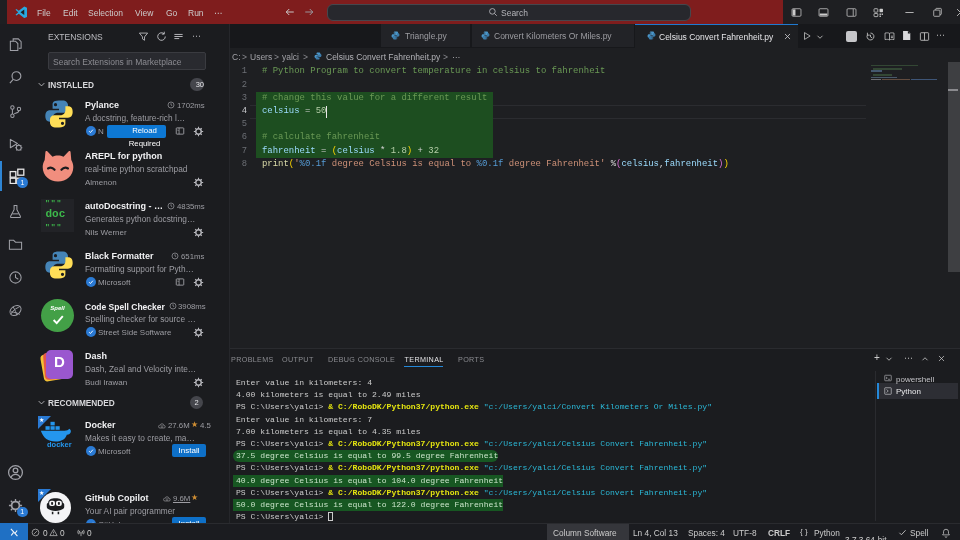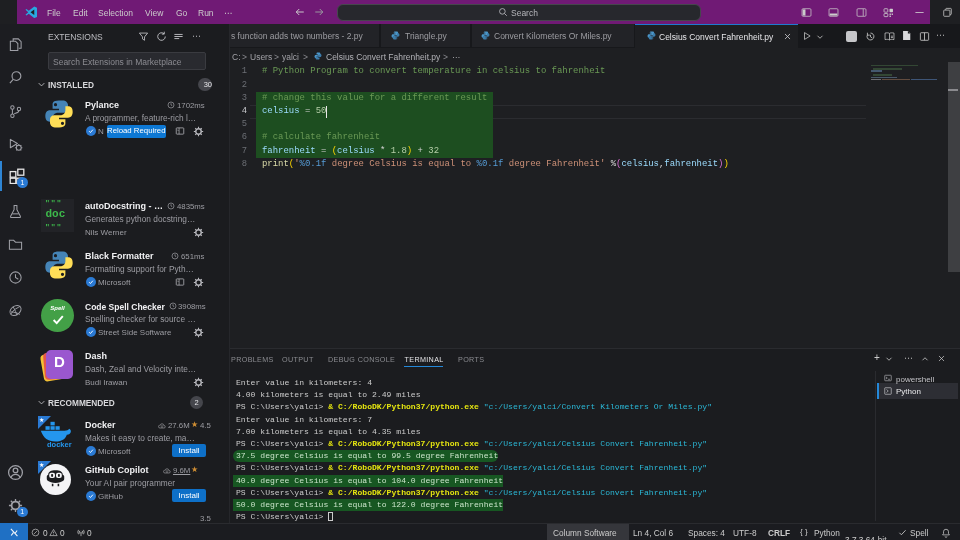--- a/index.html
+++ b/index.html
@@ -7,21 +7,21 @@
   .abs { position:absolute; }
   #stage { position:relative; width:960px; height:540px; overflow:hidden; }
   .mono { font-family:"Liberation Mono",monospace; }
   .cl { height:13.2px; white-space:pre; }
   .tl { height:12.2px; white-space:pre; }
 </style>
 </head>
 <body>
 <div id="stage">
 
-  <div class="abs" id="titlebar" style="left:17px;top:0;width:913px;height:24px;background:#701a75;">
+  <div class="abs" id="titlebar" style="left:7px;top:0;width:776px;height:24px;background:#7f1d1d;">
 
     <svg class="abs" style="left:7.5px;top:5.5px;" width="12.5" height="12.5" viewBox="0 0 100 100">
       <path fill="#29a8e0" d="M74 3 L96 13 L96 87 L74 97 L30 62 L12 76 L4 70 L26 50 L4 30 L12 24 L30 38 Z"></path>
       <path fill="#1e1f23" d="M74 28 L44 50 L74 72 Z"></path>
     </svg>
     <div class="abs" style="left:0;top:0;width:760px;height:24px;color:#cccccc;font-size:8.5px;">
       <span class="abs" style="left:30px;top:8px;">File</span>
       <span class="abs" style="left:56px;top:8px;">Edit</span>
       <span class="abs" style="left:81px;top:8px;">Selection</span>
       <span class="abs" style="left:128px;top:8px;">View</span>
@@ -71,23 +71,20 @@
         <rect x="2.5" y="4.5" width="9" height="9" rx="1"></rect>
         <path d="M5.5 4.5 V3 a1 1 0 0 1 1-1 H12.5 a1 1 0 0 1 1 1 V10 a1 1 0 0 1 -1 1 H11.5"></path>
       </svg>
     <svg class="abs" style="left:948px;top:7px;" width="11" height="11" viewBox="0 0 16 16" stroke="#d0d0d0" stroke-width="1.2">
         <path d="M3 3 L13 13 M13 3 L3 13"></path>
       </svg>
   </div>
 
   <div class="abs" id="tabbar" style="left:230px;top:24px;width:730px;height:24px;background:#17181b;">
 
-    <div class="abs" style="left:0;top:0;width:149px;height:23px;background:#222327;overflow:hidden;">
-      <div class="abs" style="left:1px;top:7px;color:#9d9da2;font-size:8.5px;white-space:nowrap;">s function adds two numbers - 2.py</div>
-    </div>
 
     <div class="abs" style="left:151px;top:0;width:89px;height:23px;background:#222327;">
       <svg class="abs" style="left:10px;top:7px;" width="9" height="9" viewBox="0 0 16 16">
           <path fill="#4b96c9" d="M7.8 1 C4.8 1 5 2.3 5 3.2 V5 h3.2 v.8 H3.6 C2 5.8 1 7 1 8.8 c0 1.8 .8 3 2.4 3 H5 V10 c0-1.5 1.2-2.6 2.7-2.6 h3 c1.2 0 2-.9 2-2.1 V3.2 C12.7 2 11.5 1 10.2 1 Z M6.7 2.4 a.8 .8 0 1 1 0 1.6 a.8 .8 0 0 1 0-1.6 Z"></path>
           <path fill="#3c7cab" d="M8.2 15 c3 0 2.8-1.3 2.8-2.2 V11 H7.8 v-.8 h4.6 C14 10.2 15 9 15 7.2 c0-1.8-.8-3-2.4-3 H11 V6 c0 1.5-1.2 2.6-2.7 2.6 h-3 c-1.2 0-2 .9-2 2.1 v2.1 C3.3 14 4.5 15 5.8 15 Z M9.3 13.6 a.8 .8 0 1 1 0-1.6 a.8 .8 0 0 1 0 1.6 Z"></path>
         </svg>
       <div class="abs" style="left:24px;top:7px;color:#9d9da2;font-size:8.5px;">Triangle.py</div>
     </div>
 
     <div class="abs" style="left:242px;top:0;width:162px;height:23px;background:#222327;">
@@ -253,50 +250,64 @@
       </svg>
     <div class="abs" style="left:162px;top:7px;color:#c6c6ca;font-size:9px;letter-spacing:1px;">⋯</div>
 
     <div class="abs" style="left:18px;top:28px;width:158px;height:18px;background:#292a2f;border:1px solid #3a3b40;border-radius:2px;"></div>
     <div class="abs" style="left:23px;top:33px;color:#8c8c92;font-size:8.5px;">Search Extensions in Marketplace</div>
 
     <svg class="abs" style="left:7px;top:56px;" width="9" height="9" viewBox="0 0 16 16" fill="none" stroke="#c6c6ca" stroke-width="1.5">
         <path d="M3 5.5 L8 10.5 L13 5.5"></path>
       </svg>
     <div class="abs" style="left:18px;top:56px;color:#d8d8db;font-size:8.3px;font-weight:bold;">INSTALLED</div>
-    <div class="abs" style="left:168px;top:54px;width:14px;height:13px;background:#45464c;border-radius:7px;color:#e5e5e8;font-size:7.5px;text-align:right;line-height:13px;">30</div>
+    <div class="abs" style="left:160px;top:54px;width:14px;height:13px;background:#45464c;border-radius:7px;color:#e5e5e8;font-size:7.5px;text-align:right;line-height:13px;">30</div>
 
     <div class="abs" style="left:0;top:71px;width:200px;height:51px;">
       <svg class="abs" style="left:13px;top:3px;" width="32" height="32" viewBox="0 0 110 110">
           <path fill="#4584b6" d="M54.5 9 c-23 0-21.5 10-21.5 16.5 V37 h22 v5.5 H24 C14 42.5 8 50 8 62 c0 12 5 19.5 15.5 19.5 H33 V68 c0-10 8.5-17.5 18.5-17.5 h20 c8 0 14.5-6.5 14.5-14.5 V25.5 C86 16.5 78.5 9 69.5 9 Z M43 17.5 a5.5 5.5 0 1 1 0 11 a5.5 5.5 0 0 1 0-11 Z"></path>
           <path fill="#ffde57" d="M55.5 101 c23 0 21.5-10 21.5-16.5 V73 H55 v-5.5 h31 c10 0 16-7.5 16-19.5 c0-12-5-19.5-15.5-19.5 H77 V42 c0 10-8.5 17.5-18.5 17.5 h-20 c-8 0-14.5 6.5-14.5 14.5 v10.5 C24 93.5 31.5 101 40.5 101 Z M67 81.5 a5.5 5.5 0 1 1 0 11 a5.5 5.5 0 0 1 0-11 Z"></path>
         </svg>
       <div class="abs" style="left:55px;top:5px;color:#f0f0f2;font-size:9px;font-weight:bold;">Pylance</div>
       <svg class="abs" style="left:137px;top:6px;" width="8" height="8" viewBox="0 0 16 16" fill="none" stroke="#9d9da3" stroke-width="1.4">
           <circle cx="8" cy="8" r="6"></circle>
           <path d="M8 4.5 V8 L10.5 9.5"></path>
         </svg>
       <div class="abs" style="left:147px;top:6px;color:#9d9da3;font-size:7.8px;">1702ms</div>
-      <div class="abs" style="left:55px;top:18px;width:122px;color:#9d9da3;font-size:8.3px;white-space:nowrap;overflow:hidden;">A programmer, feature-rich l…</div>
+      <div class="abs" style="left:55px;top:18px;width:122px;color:#9d9da3;font-size:8.3px;white-space:nowrap;overflow:hidden;">A docstring, feature-rich l…</div>
       <div class="abs" style="left:56px;top:31px;width:10px;height:10px;background:#2a7ad4;border-radius:50%;"></div>
         <svg class="abs" style="left:58px;top:33px;" width="6" height="6" viewBox="0 0 16 16" fill="none" stroke="#fff" stroke-width="2.5">
           <path d="M3 8.5 L6.5 12 L13 4.5"></path>
         </svg>
       <div class="abs" style="left:68px;top:32px;color:#9d9da3;font-size:8px;">N</div>
-      <div class="abs" style="left:77px;top:30px;width:59px;height:12.5px;background:#0d78d4;border-radius:2px;color:#fff;font-size:7.8px;text-align:left;line-height:12.5px;">Reload Required</div>
+      <div class="abs" style="left:77px;top:30px;width:59px;height:12.5px;background:#0d78d4;border-radius:2px;color:#fff;font-size:7.8px;text-align:center;line-height:12.5px;padding-left:16px;">Reload Required</div>
       <svg class="abs" style="left:145px;top:31px;" width="10" height="10" viewBox="0 0 16 16" fill="none" stroke="#b8b8bd" stroke-width="1.2">
           <rect x="2" y="3" width="12" height="10" rx="1"></rect>
           <path d="M6.5 3 V13 M4 6 L5 7 L4 8" stroke-width="1.1"></path>
         </svg>
       <svg class="abs" style="left:163px;top:30.5px;" width="11" height="11" viewBox="0 0 16 16" fill="none" stroke="#b8b8bd">
           <circle cx="8" cy="8" r="4" stroke-width="2.1"></circle>
           <path stroke-width="1.5" d="M8 1.2 V3.4 M8 12.6 V14.8 M1.2 8 H3.4 M12.6 8 H14.8 M3.2 3.2 L4.7 4.7 M11.3 11.3 L12.8 12.8 M12.8 3.2 L11.3 4.7 M4.7 11.3 L3.2 12.8"></path>
         </svg>
     </div>
 
+    <div class="abs" style="left:0;top:122px;width:200px;height:50px;">
+      <svg class="abs" style="left:11px;top:2px;" width="34" height="34" viewBox="0 0 34 34">
+          <path fill="#f18e7e" d="M17 7.5 C19 7.5 21 8 22.5 8.8 L27.5 3.5 C28.5 2.6 29.5 3 29.6 4.2 L30.3 12 C31.6 14.2 32.3 16.6 32.3 19.2 C32.3 27.6 25.4 33.5 17 33.5 C8.6 33.5 1.7 27.6 1.7 19.2 C1.7 16.6 2.4 14.2 3.7 12 L4.4 4.2 C4.5 3 5.5 2.6 6.5 3.5 L11.5 8.8 C13 8 15 7.5 17 7.5 Z"></path>
+          <path d="M7 20.5 Q10.5 18.2 13.6 21.8" stroke="#1b1c1f" stroke-width="2.1" fill="none" stroke-linecap="round"></path>
+          <path d="M27 20.5 Q23.5 18.2 20.4 21.8" stroke="#1b1c1f" stroke-width="2.1" fill="none" stroke-linecap="round"></path>
+        </svg>
+      <div class="abs" style="left:55px;top:5px;color:#f0f0f2;font-size:9px;font-weight:bold;">AREPL for python</div>
+      <div class="abs" style="left:55px;top:18px;width:122px;color:#9d9da3;font-size:8.3px;white-space:nowrap;overflow:hidden;">real-time python scratchpad</div>
+      <div class="abs" style="left:55px;top:32px;color:#9d9da3;font-size:8px;">Almenon</div>
+      <svg class="abs" style="left:163px;top:30.5px;" width="11" height="11" viewBox="0 0 16 16" fill="none" stroke="#b8b8bd">
+          <circle cx="8" cy="8" r="4" stroke-width="2.1"></circle>
+          <path stroke-width="1.5" d="M8 1.2 V3.4 M8 12.6 V14.8 M1.2 8 H3.4 M12.6 8 H14.8 M3.2 3.2 L4.7 4.7 M11.3 11.3 L12.8 12.8 M12.8 3.2 L11.3 4.7 M4.7 11.3 L3.2 12.8"></path>
+        </svg>
+    </div>
 
     <div class="abs" style="left:0;top:172px;width:200px;height:50px;">
       <div class="abs" style="left:11px;top:3px;width:33px;height:33px;background:#222327;"></div>
       <div class="abs mono" style="left:15px;top:2px;color:#3db94b;font-size:8px;font-weight:bold;line-height:10px;letter-spacing:1px;">"""</div>
       <div class="abs mono" style="left:15.5px;top:12px;color:#3db94b;font-size:11px;font-weight:bold;">doc</div>
       <div class="abs mono" style="left:15px;top:26px;color:#3db94b;font-size:8px;font-weight:bold;letter-spacing:1px;">"""</div>
       <div class="abs" style="left:55px;top:5px;color:#f0f0f2;font-size:9px;font-weight:bold;">autoDocstring - …</div>
       <svg class="abs" style="left:137px;top:6px;" width="8" height="8" viewBox="0 0 16 16" fill="none" stroke="#9d9da3" stroke-width="1.4">
           <circle cx="8" cy="8" r="6"></circle>
           <path d="M8 4.5 V8 L10.5 9.5"></path>
@@ -404,21 +415,21 @@
       <div class="abs" style="left:170px;top:6px;color:#9d9da3;font-size:7.8px;">4.5</div>
       <div class="abs" style="left:55px;top:18px;width:122px;color:#9d9da3;font-size:8.3px;white-space:nowrap;overflow:hidden;">Makes it easy to create, ma…</div>
       <div class="abs" style="left:56px;top:31px;width:10px;height:10px;background:#2a7ad4;border-radius:50%;"></div>
         <svg class="abs" style="left:58px;top:33px;" width="6" height="6" viewBox="0 0 16 16" fill="none" stroke="#fff" stroke-width="2.5">
           <path d="M3 8.5 L6.5 12 L13 4.5"></path>
         </svg>
       <div class="abs" style="left:68px;top:32px;color:#9d9da3;font-size:8px;">Microsoft</div>
       <div class="abs" style="left:142px;top:29px;width:34px;height:13px;background:#0e70c8;border-radius:2px;color:#fff;font-size:8px;text-align:center;line-height:13px;">Install</div>
     </div>
 
-    <div class="abs" style="left:0;top:436px;width:200px;height:50px;">
+    <div class="abs" style="left:0;top:464px;width:200px;height:50px;">
       <div class="abs" style="left:8px;top:1px;width:0;height:0;border-top:13px solid #2a7ad4;border-right:13px solid transparent;"></div>
       <div class="abs" style="left:9px;top:1px;color:#fff;font-size:6px;">★</div>
       <div class="abs" style="left:10px;top:4px;width:31px;height:31px;background:#f4f4f6;border-radius:50%;"></div>
       <svg class="abs" style="left:10px;top:4px;" width="31" height="31" viewBox="0 0 32 32">
           <path fill="#1b1c1f" d="M8.5 11 c0-3 3.2-4.5 7.5-4.5 c4.3 0 7.5 1.5 7.5 4.5 c.8 .3 1.5 .8 1.5 2 v2.5 c0 .8-.4 1.4-1 1.8 c-1.6 1.2-4.6 2.2-8 2.2 c-3.4 0-6.4-1-8-2.2 c-.6-.4-1-1-1-1.8 V13 c0-1.2 .7-1.7 1.5-2 Z"></path>
           <rect x="9.5" y="9" width="6" height="5.5" rx="2" fill="#f4f4f6"></rect>
           <rect x="16.5" y="9" width="6" height="5.5" rx="2" fill="#f4f4f6"></rect>
           <rect x="11.5" y="10.3" width="2" height="3" rx="0.8" fill="#1b1c1f"></rect>
           <rect x="18.5" y="10.3" width="2" height="3" rx="0.8" fill="#1b1c1f"></rect>
           <path d="M13 20.5 v2.5 M19 20.5 v2.5" stroke="#1b1c1f" stroke-width="1.6"></path>
@@ -523,21 +534,21 @@
       </svg>
     <div class="abs" style="left:60px;top:4px;">0</div>
     <svg class="abs" style="left:76px;top:3.5px;" width="10" height="10" viewBox="0 0 16 16" fill="none" stroke="#cccccc" stroke-width="1.2">
         <path d="M4 3 a6.5 6.5 0 0 0 0 7 M6 4.5 a4 4 0 0 0 0 4.5 M12 3 a6.5 6.5 0 0 1 0 7 M10 4.5 a4 4 0 0 1 0 4.5"></path>
         <circle cx="8" cy="6.8" r="1" fill="#cccccc" stroke="none"></circle>
         <path d="M8 8 V13"></path>
       </svg>
     <div class="abs" style="left:87px;top:4px;">0</div>
     <div class="abs" style="left:547px;top:0px;width:82px;height:16px;background:#35363b;"></div>
     <div class="abs" style="left:553px;top:4px;">Column Software</div>
-    <div class="abs" style="left:633px;top:4px;">Ln 4, Col 6</div>
+    <div class="abs" style="left:633px;top:4px;">Ln 4, Col 13</div>
     <div class="abs" style="left:688px;top:4px;">Spaces: 4</div>
     <div class="abs" style="left:733px;top:4px;">UTF-8</div>
     <div class="abs" style="left:768px;top:4px;font-weight:bold;">CRLF</div>
     <div class="abs" style="left:800px;top:3px;font-size:8px;">{&nbsp;}</div>
     <div class="abs" style="left:814px;top:4px;">Python</div>
     <div class="abs" style="left:845px;top:11px;">3.7.3 64-bit</div>
     <svg class="abs" style="left:898px;top:4px;" width="9" height="9" viewBox="0 0 16 16" fill="none" stroke="#cccccc" stroke-width="1.5">
         <path d="M2.5 8.5 L6 12 L13.5 4"></path>
       </svg>
     <div class="abs" style="left:910px;top:4px;">Spell</div>

